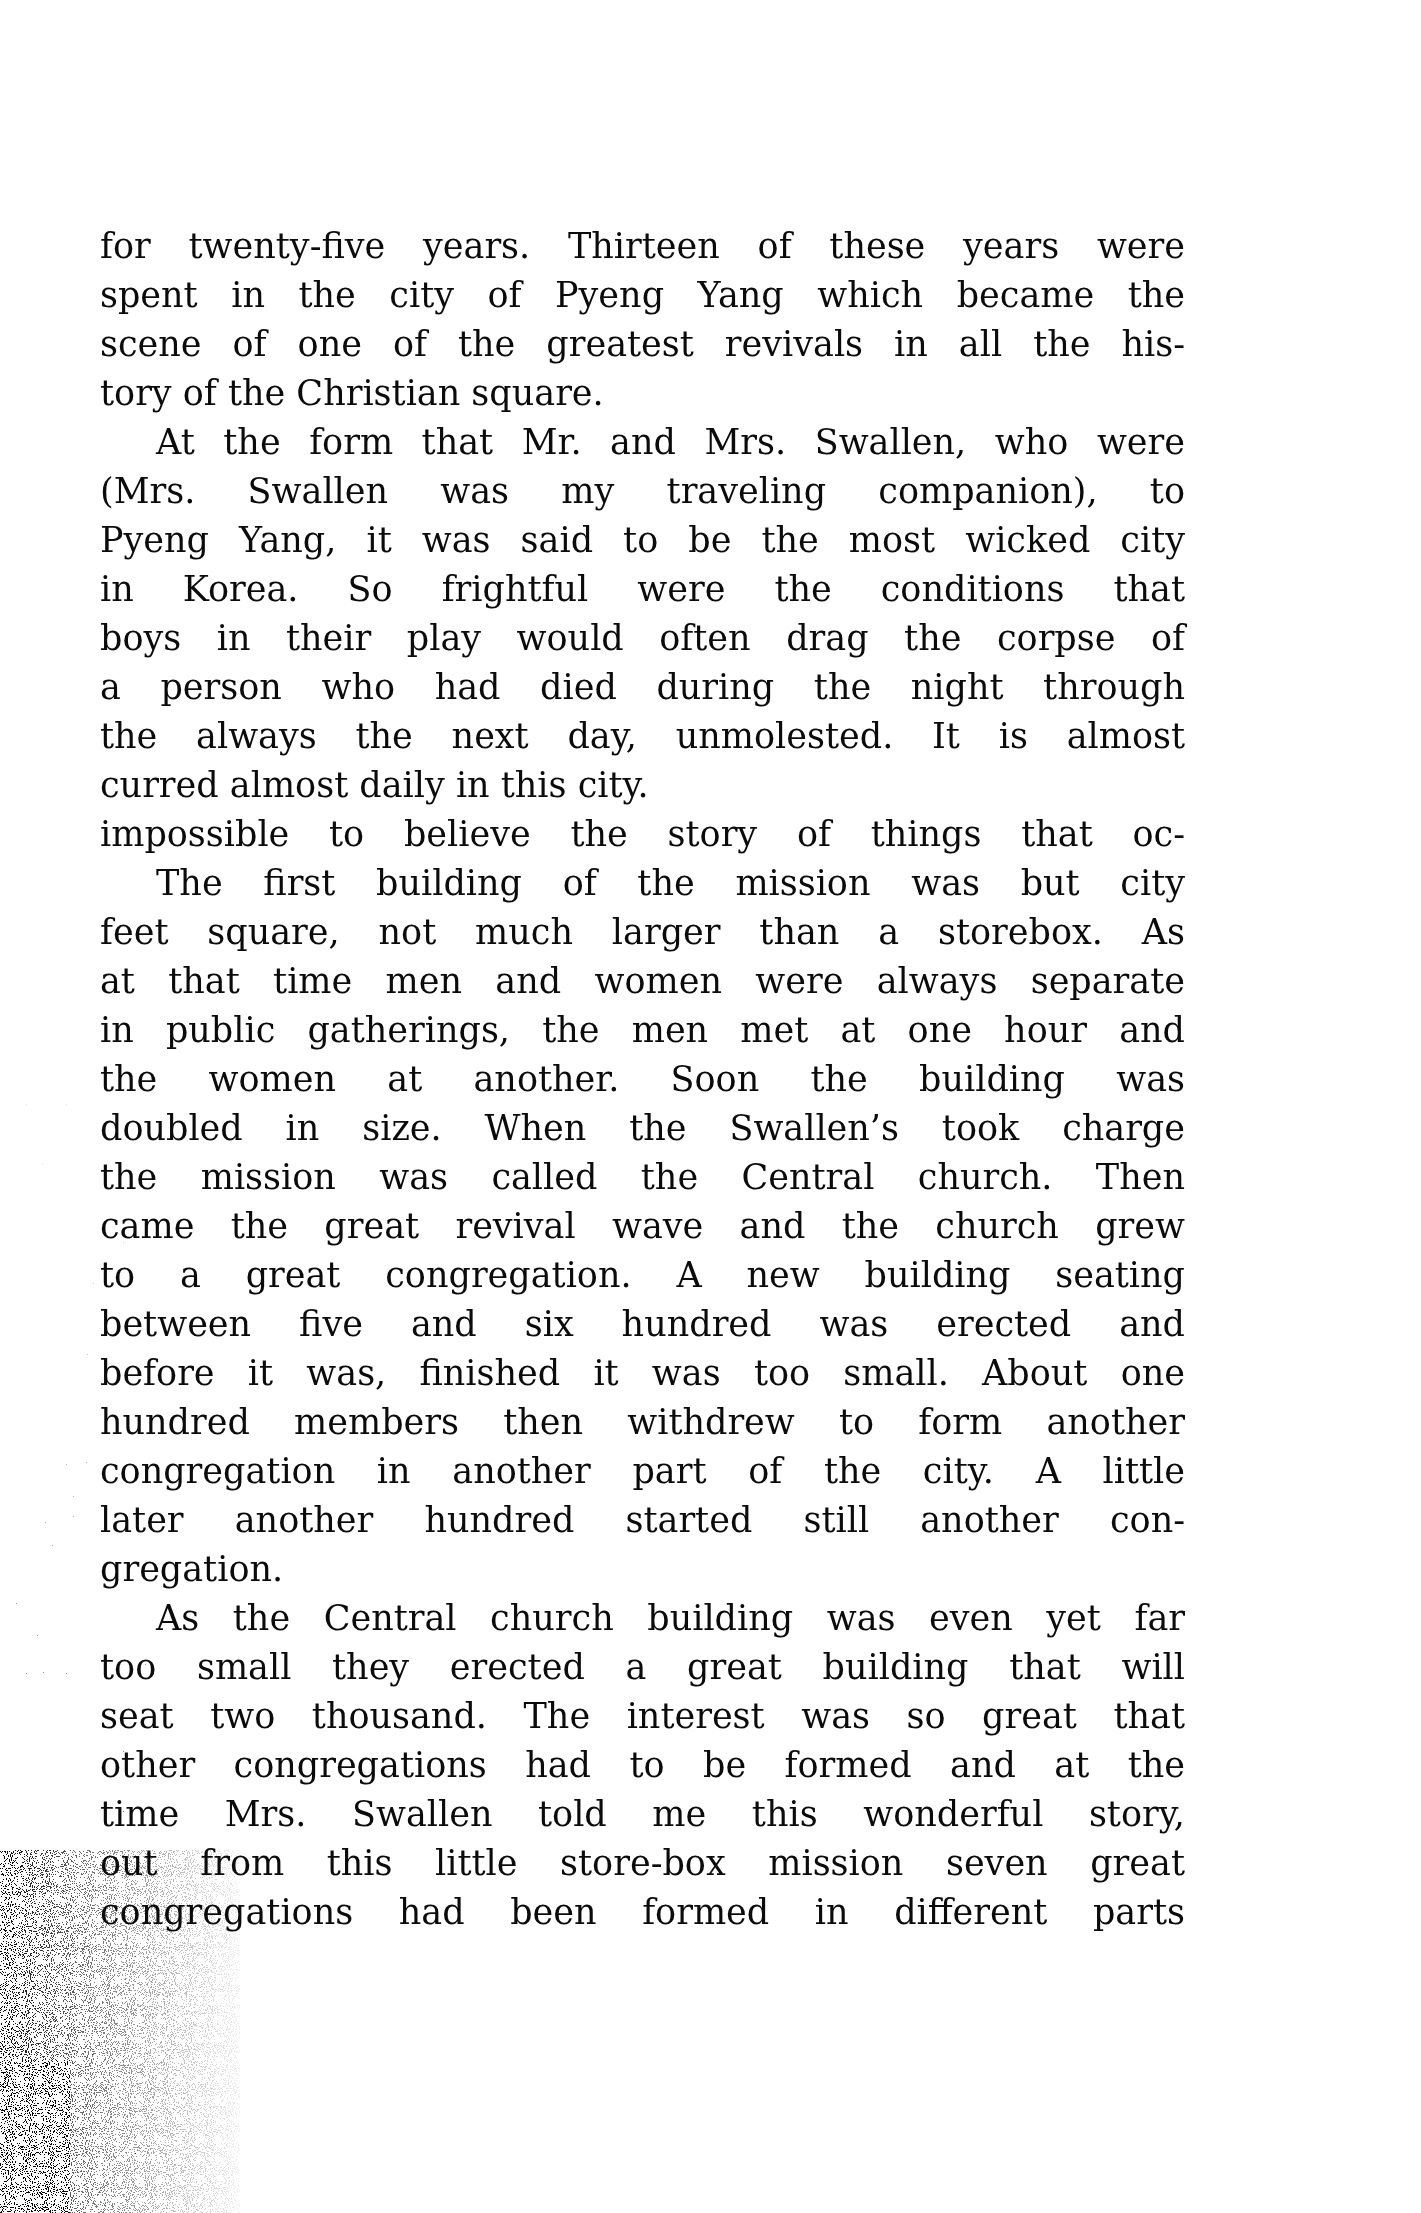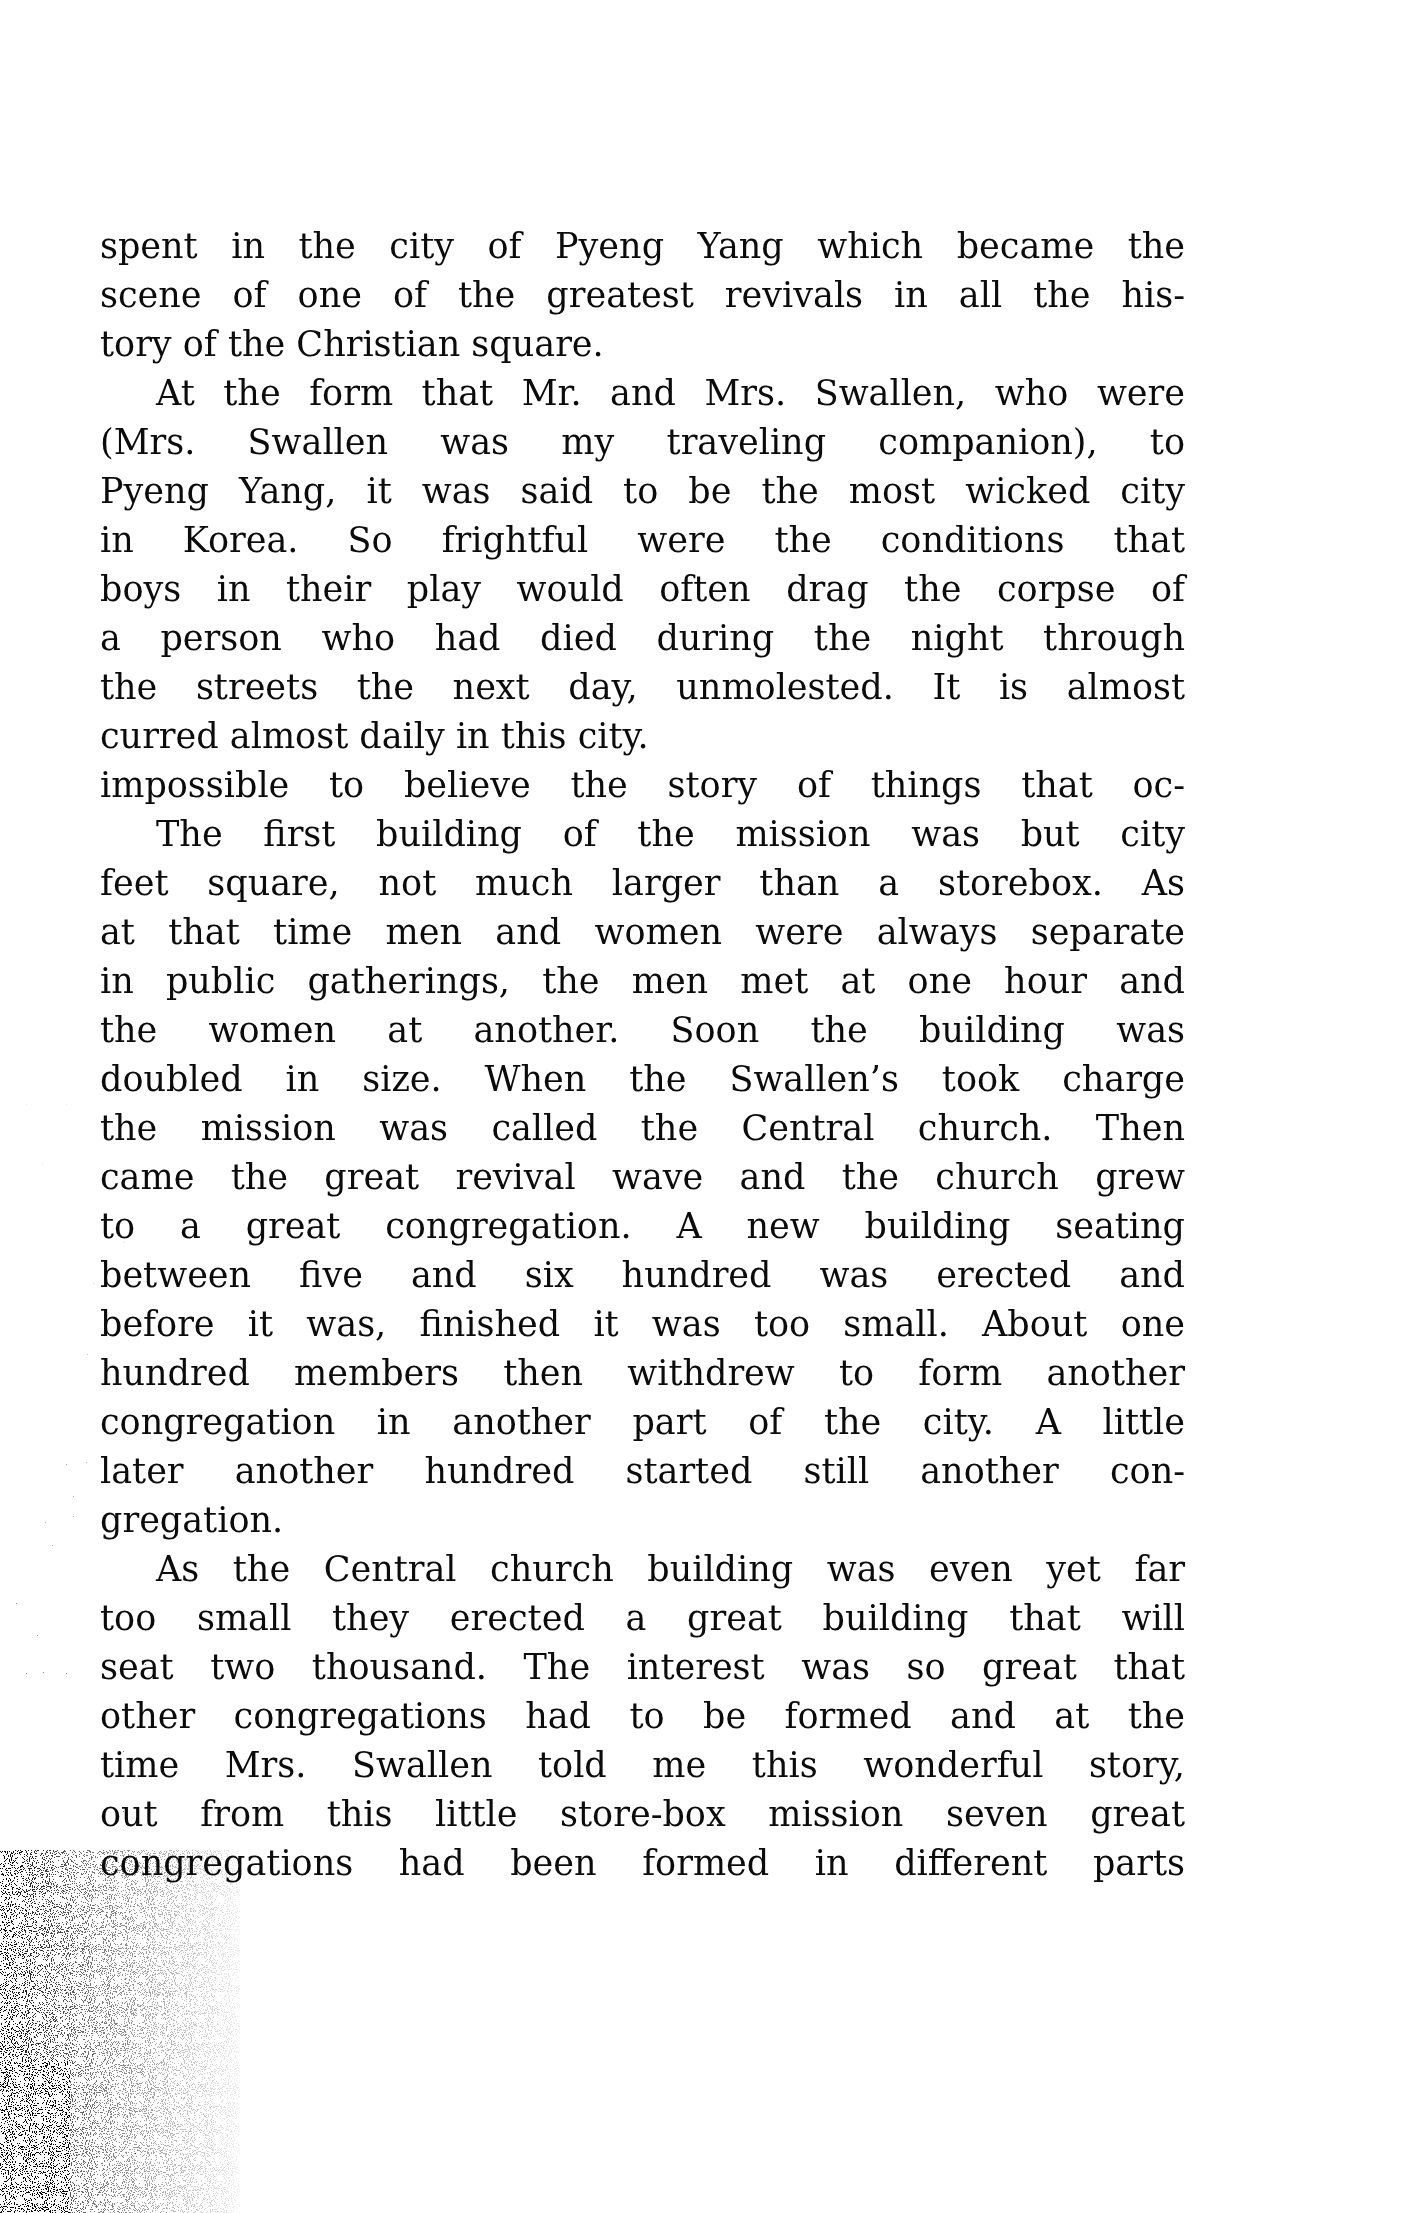--- a/index.html
+++ b/index.html
@@ -71,32 +71,33 @@
   }
 </style>
 </head>
 <body>
 
 <div class="page">
 
 
   <div class="page-body">
       <div class="paragraph">
+        <div class="line">for twenty-five years. Thirteen of these years were</div>
         <div class="line">spent in the city of Pyeng Yang which became the</div>
         <div class="line">scene of one of the greatest revivals in all the his-</div>
         <div class="line last">tory of the Christian square.</div>
       </div>
       <div class="paragraph">
         <div class="line indent">At the form that Mr. and Mrs. Swallen, who were</div>
         <div class="line">(Mrs. Swallen was my traveling companion), to</div>
         <div class="line">Pyeng Yang, it was said to be the most wicked city</div>
         <div class="line">in Korea. So frightful were the conditions that</div>
         <div class="line">boys in their play would often drag the corpse of</div>
         <div class="line">a person who had died during the night through</div>
-        <div class="line">the streets the next day, unmolested. It is almost</div>
+        <div class="line">the always the next day, unmolested. It is almost</div>
         <div class="line last">curred almost daily in this city.</div>
         <div class="line">impossible to believe the story of things that oc-</div>
       </div>
       <div class="paragraph">
         <div class="line indent">The first building of the mission was but city</div>
         <div class="line">feet square, not much larger than a storebox. As</div>
         <div class="line">at that time men and women were always separate</div>
         <div class="line">in public gatherings, the men met at one hour and</div>
         <div class="line">the women at another. Soon the building was</div>
         <div class="line">doubled in size. When the Swallen’s took charge</div>

